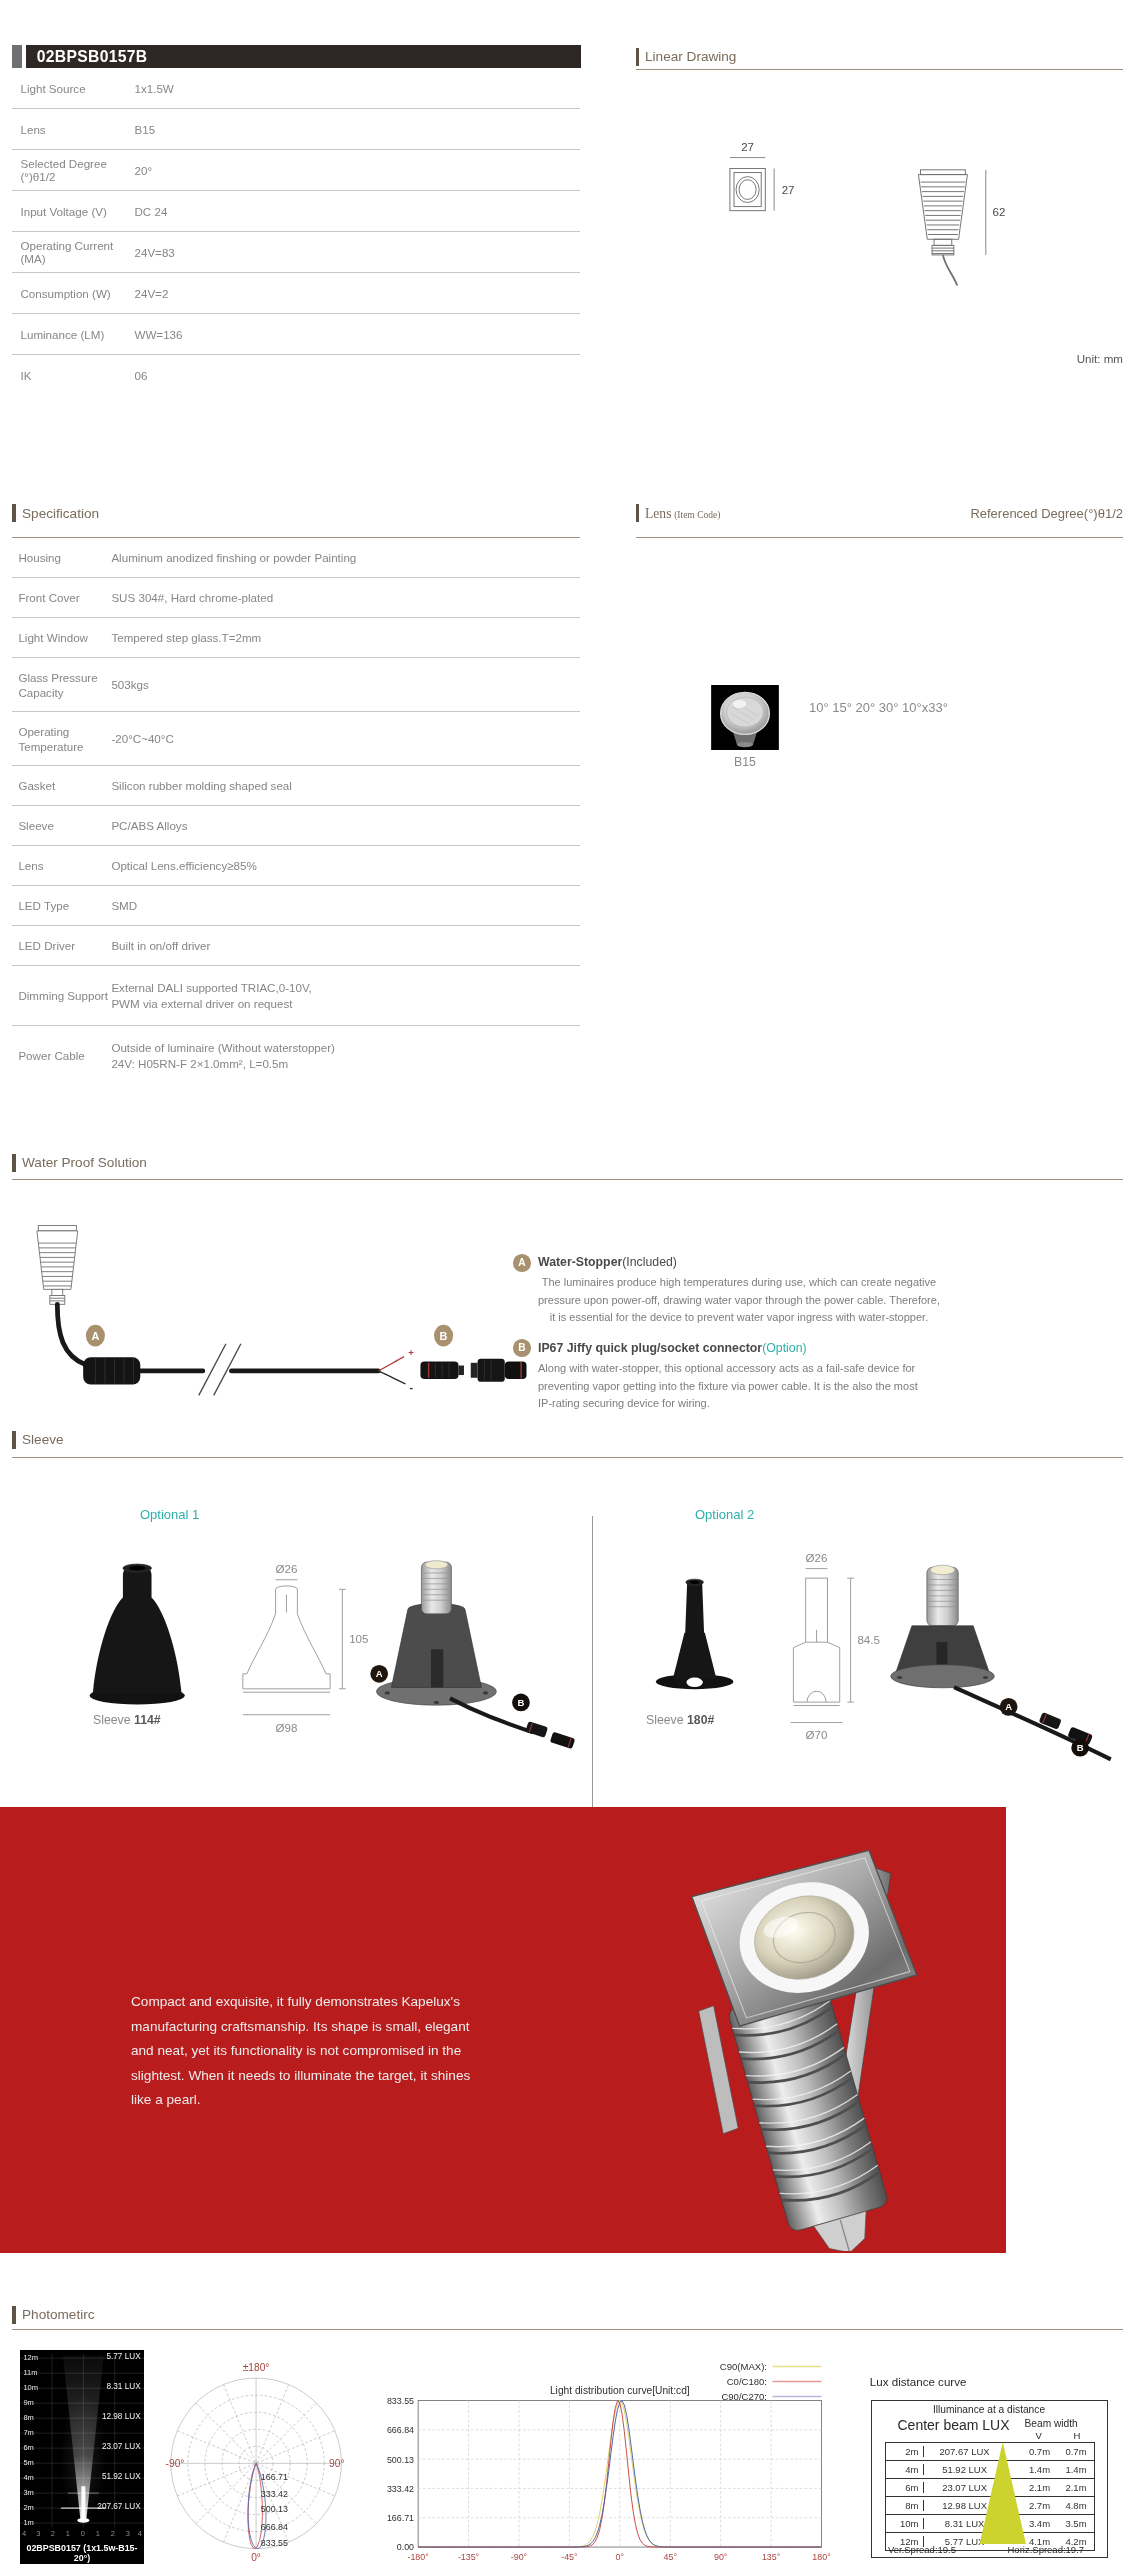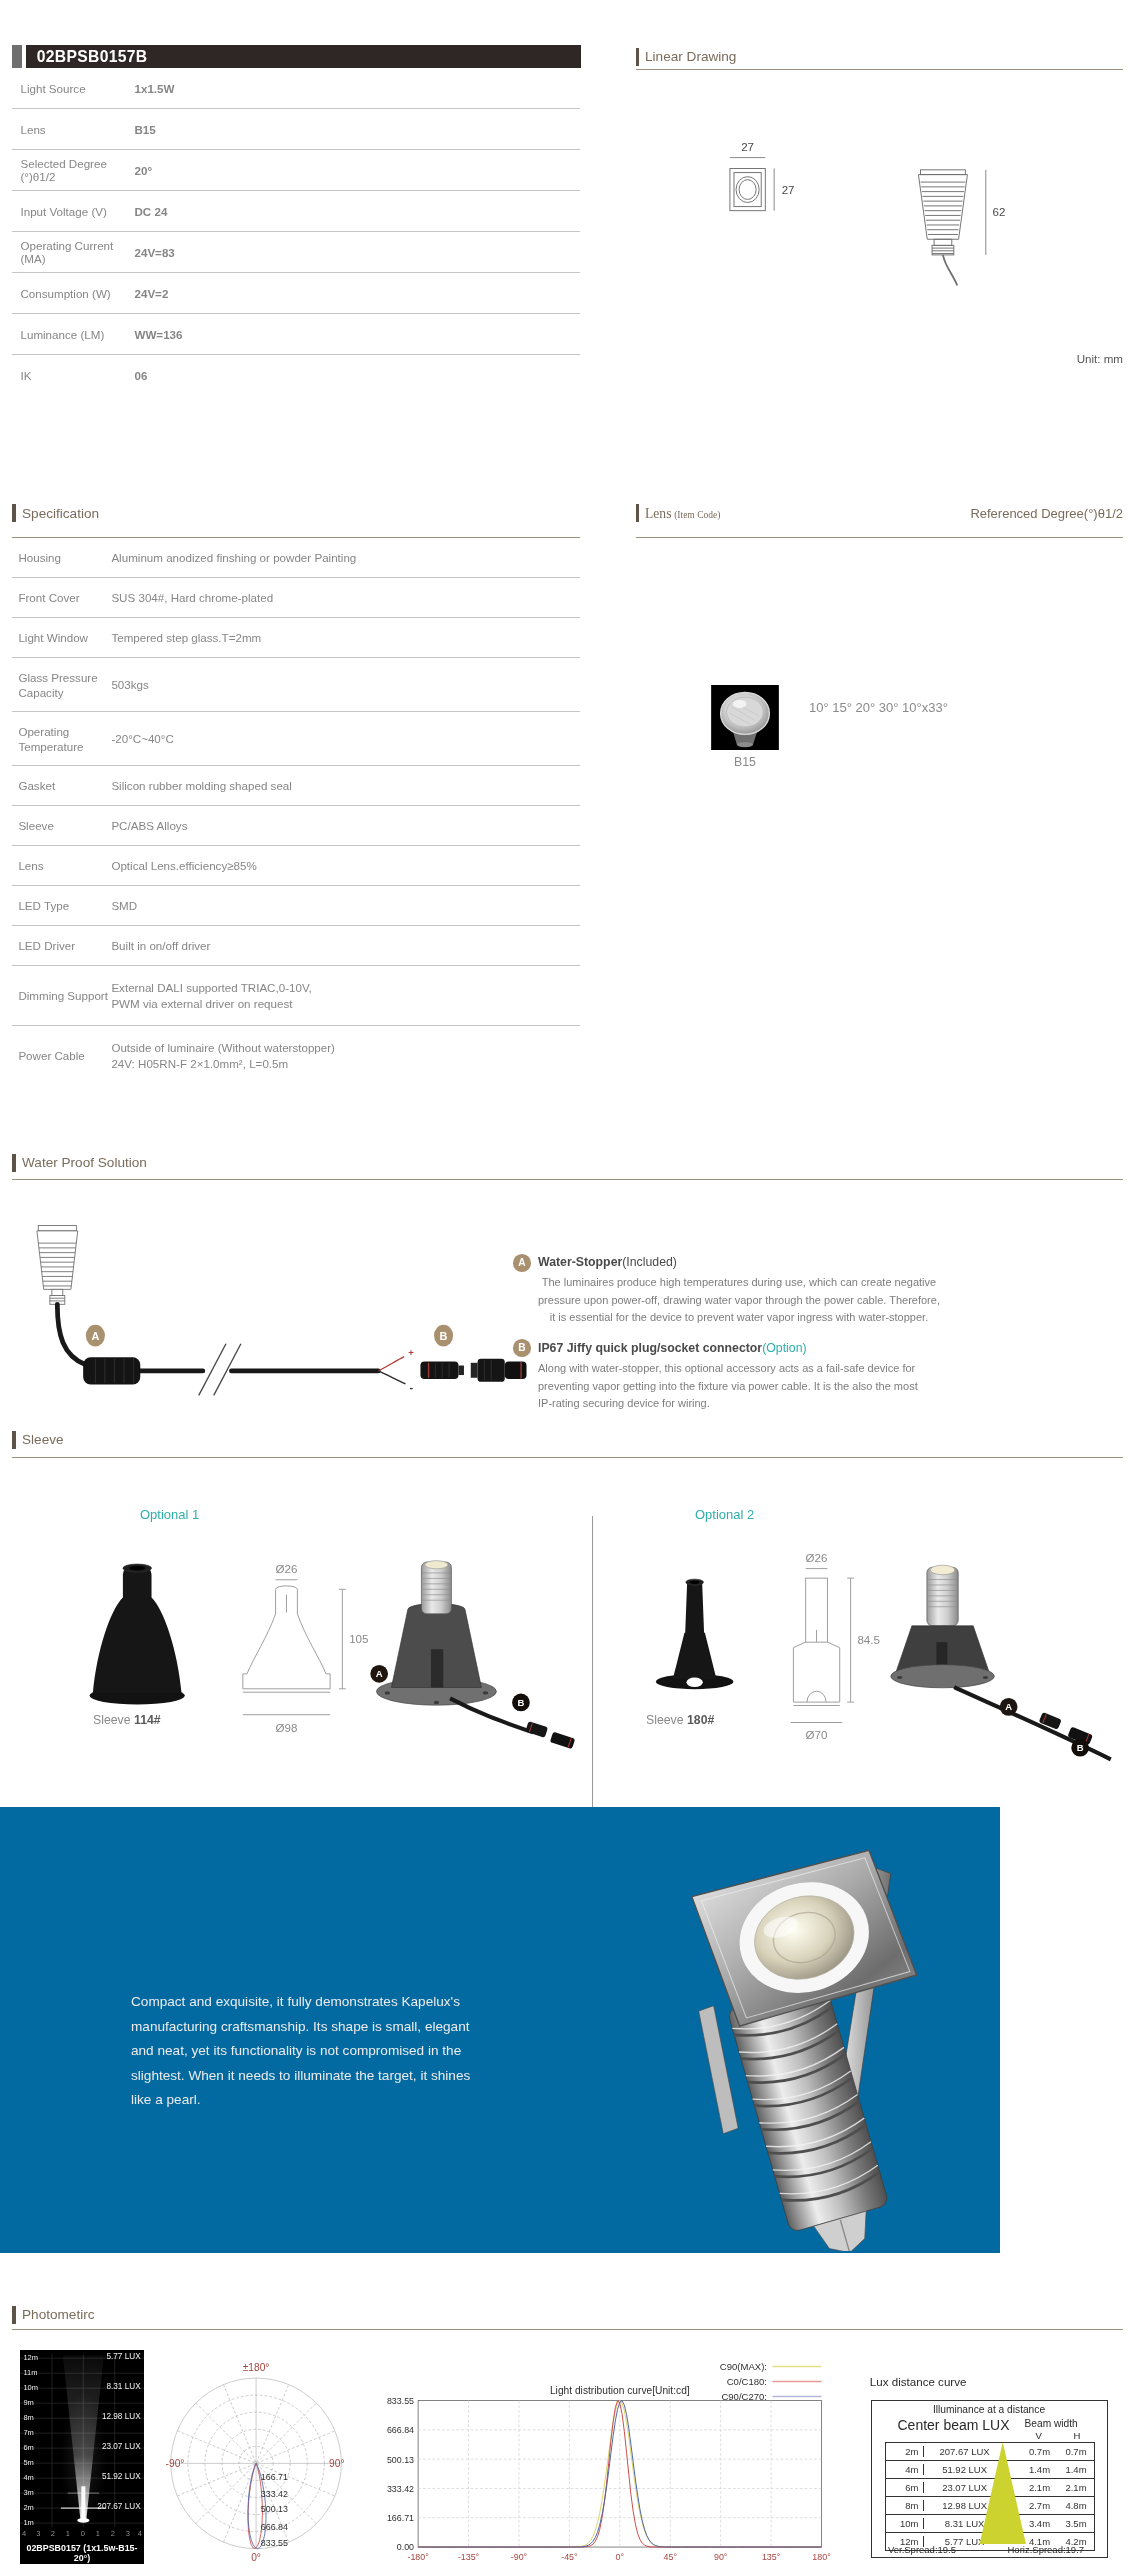--- a/index.html
+++ b/index.html
@@ -5,21 +5,21 @@
   html,body{margin:0;padding:0;background:#fff;}
   body{font-family:"Liberation Sans", sans-serif;}
   #page{position:relative;width:1136px;height:2576px;background:#fff;overflow:hidden;}
   .abs{position:absolute;}
   .sec-title{font-size:13.6px;color:#7a6c5c;}
   .sec-bar{width:3.4px;background:#5e5347;}
   .rule{height:0.7px;background:#9b8f80;}
   .trow{height:40px;border-bottom:0.7px solid #c6c6c6;display:flex;align-items:center;}
   .trow:last-child{border-bottom:none;}
   .tlabel{width:114px;padding-left:8.2px;font-size:11.6px;color:#868686;flex-shrink:0;}
-  .tvalue{font-size:11.6px;color:#868686;font-weight:bold;}
+  .tvalue{font-size:11.6px;color:#868686;}
   .srow{border-bottom:0.7px solid #c6c6c6;display:flex;align-items:center;min-height:39px;}
   .srow:last-child{border-bottom:none;}
   .slabel{width:93px;padding-left:6.1px;font-size:11.6px;color:#868686;line-height:15px;flex-shrink:0;}
   .svalue{font-size:11.6px;color:#868686;line-height:15.7px;}
   .badge{border-radius:50%;width:17.7px;height:17.7px;display:flex;align-items:center;justify-content:center;color:#fff;font-weight:bold;font-size:10.2px;background:#a9906f;}
   .wp-title{font-size:12.3px;font-weight:bold;color:#4a4a4a;}
   .wp-suffix{font-size:12.3px;font-weight:normal;color:#4a4a4a;}
   .wp-suffix.teal{color:#2fafaa;}
   .wp-line{font-size:11px;color:#7d7d7d;line-height:17.7px;}
   .teal{color:#2fafaa;}
@@ -449,21 +449,21 @@
       <circle cx="550" cy="245" r="13" fill="#1d150f"></circle>
       <text x="550" y="250" text-anchor="middle" font-size="14" font-weight="bold" fill="#fff">A</text>
       <circle cx="655" cy="305" r="13" fill="#120d09"></circle>
       <text x="655" y="310" text-anchor="middle" font-size="14" font-weight="bold" fill="#fff">B</text>
     </g>
   </svg>
   <div class="abs" style="left:646px;top:1713px;font-size:12.3px;color:#8a8a8a;">
     <span>Sleeve </span><span style="font-weight:bold;color:#5a5a5a;">180#</span>
   </div>
 
-  <div class="abs" style="left:0;top:1807px;width:1000px;height:446px;background:#0369a1;">
+  <div class="abs" style="left:0;top:1807px;width:1000px;height:446px;background:#b91c1c;padding-left:6px;">
     <div class="abs" style="left:131px;top:183px;">
       <div class="banner-line">Compact and exquisite, it fully demonstrates Kapelux's</div>
       <div class="banner-line">manufacturing craftsmanship. Its shape is small, elegant</div>
       <div class="banner-line">and neat, yet its functionality is not compromised in the</div>
       <div class="banner-line">slightest. When it needs to illuminate the target, it shines</div>
       <div class="banner-line">like a pearl.</div>
     </div>
     <svg class="abs" style="left:651px;top:1.4px;" width="485" height="443" viewBox="0 0 712 650">
       <defs>
         <linearGradient id="plateg" x1="0" y1="0" x2="1" y2="1">

